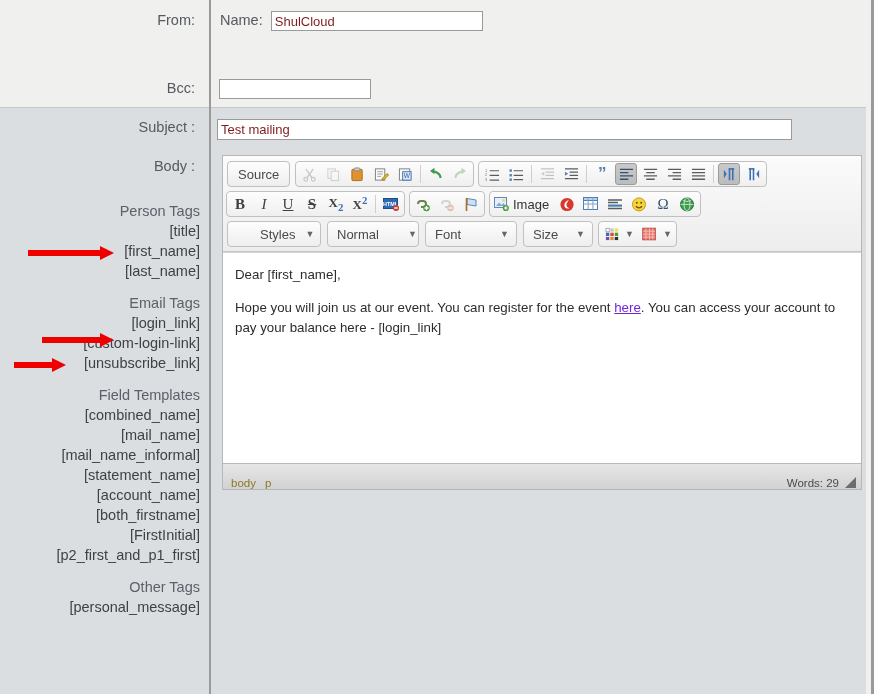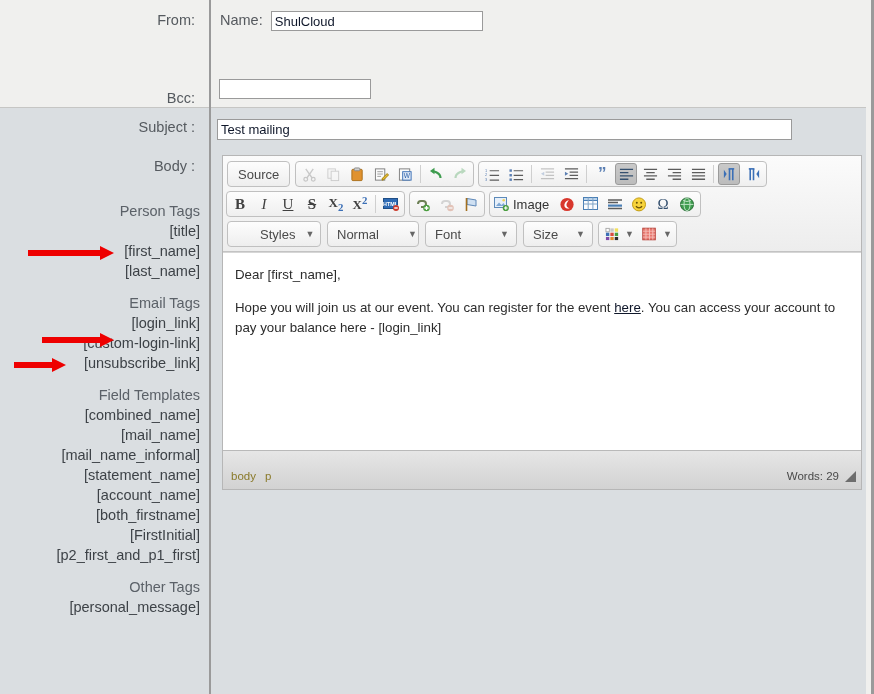--- a/index.html
+++ b/index.html
@@ -49,21 +49,21 @@
   }
 
   
   .fld { position: absolute; color: #3b4148; font-size: 14.5px; }
 
   .inline-label { color: #55595e; font-size: 14.5px; }
 
   input.txt {
     font-family: "Liberation Sans", sans-serif;
     font-size: 13px;
-    color: #0f172a;
+    color: #7f1d1d;
     border: 1px solid #9a9a9a;
     background: #ffffff;
     padding: 1px 3px;
     height: 20px;
     outline: none;
   }
 
   select.sel {
     font-family: "Liberation Sans", sans-serif;
     font-size: 13px;
@@ -161,23 +161,23 @@
     padding: 0 5px 0 2px; font-size: 13px; color: #333;
     border: 1px solid transparent; border-radius: 3px;
   }
   .ck-content {
     flex: 1; background: #ffffff; border-top: 1px solid #d6d6d6;
     padding: 12px 14px 0 12px;
     font-size: 13.3px; color: #2c2c2c; line-height: 1.55;
     overflow: hidden;
   }
   .ck-content p { margin: 0 0 12px 0; }
-  .ck-content a { color: #0f172a; }
+  .ck-content a { color: #6d28d9; }
   .ck-bottom {
-    height: 39px;
+    height: 26px;
     background: linear-gradient(#e6e6e6, #d2d2d2);
     border-top: 1px solid #b9b9b9;
     display: flex; align-items: center; justify-content: space-between;
     padding: 12px 3px 0 8px;
     font-size: 11.5px;
   }
   .ck-path { color: #8a7a2a; display: flex; gap: 9px; }
   .ck-words { color: #4a4a4a; display: flex; align-items: center; gap: 6px; }
   .ck-grip {
     width: 0; height: 0;
@@ -197,21 +197,21 @@
   <div class="divider"></div>
 
   <div class="label" style="top:12px;">From:</div>
 
   <div class="fld" style="left:220px; top:10px;">
     <span class="inline-label">Name:</span>
     <input class="txt" style="width: 212px; margin-left: 4px; position: relative; top: 1px;" value="ShulCloud">
   </div>
 
 
-  <div class="label" style="top:90px;text-align:right;">Bcc:</div>
+  <div class="label" style="top:80px;text-align:right;">Bcc:</div>
   <input class="txt" style="position: absolute; left: 219px; top: 79px; width: 152px;" value="">
 
   <div class="label" style="top:119px;">Subject :</div>
   <input class="txt" style="position: absolute; left: 217px; top: 119px; width: 575px; height: 21px;" value="Test mailing">
 
   <div class="label" style="top:158px;">Body :</div>
 
   <div class="tagcol" style="top:201px;">
 
     <div class="tag-head">Person Tags</div>

